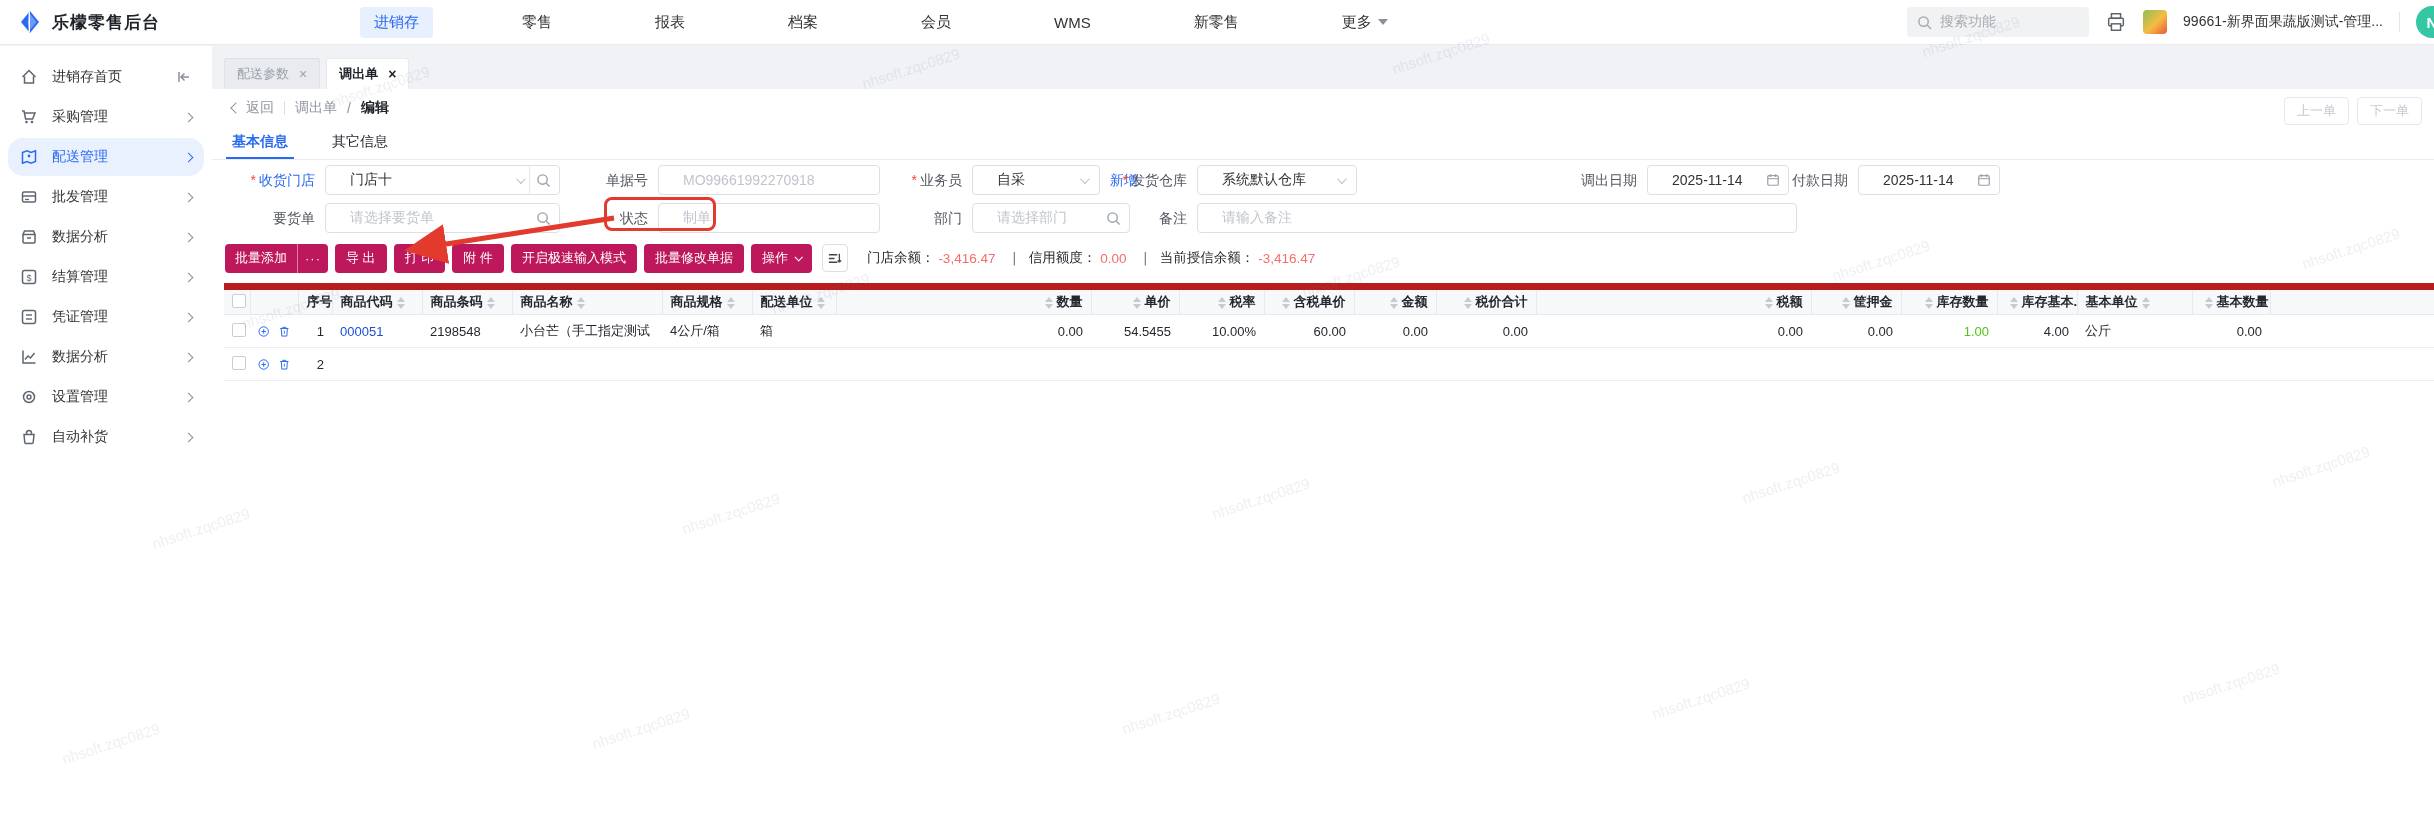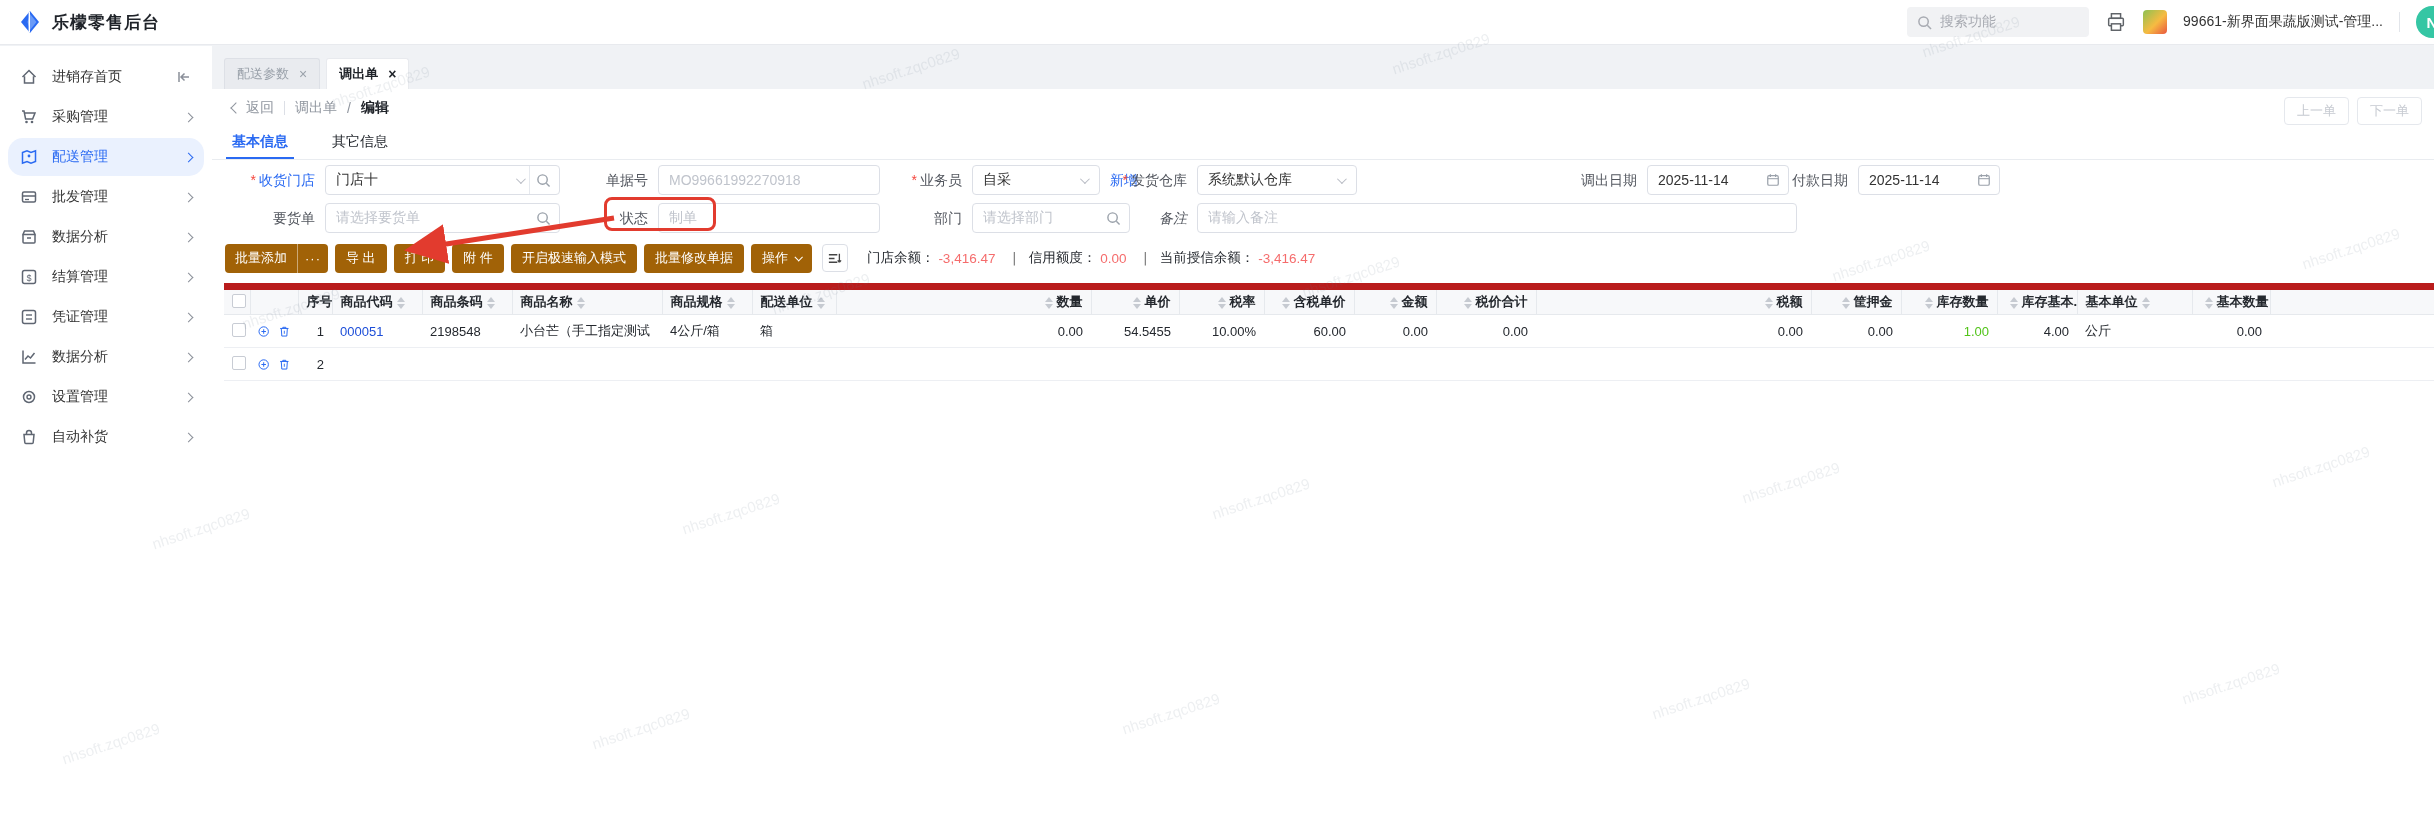--- a/index.html
+++ b/index.html
@@ -63,31 +63,31 @@
   .subtab.active { color:#2a6af2; font-weight:bold; }
   .subtab.active::after { content:""; position:absolute; left:-6px; right:-6px; bottom:0; height:2px; background:#2a6af2; }
   .subtab-line { position:absolute; top:70px; left:0; right:0; height:1px; background:#e9ecf0; }
 
   
   .form { position:absolute; top:76px; left:0; right:0; height:74px; }
   .flabel { position:absolute; height:30px; line-height:30px; font-size:14px; color:#52565e; text-align:right; white-space:nowrap; }
   .flabel.link { color:#2a6af2; cursor:pointer; }
   .req::before { content:"*"; color:#f5463d; margin-right:3px; }
   .finput { position:absolute; height:30px; border:1px solid #dcdfe6; border-radius:4px; background:#fff; display:flex; align-items:center;
-    padding:0 8px 0 10px; font-size:14px; color:#333; cursor:pointer; }
+    padding:0 8px 0 24px; font-size:14px; color:#333; cursor:pointer; }
   .finput .val { flex:1; white-space:nowrap; overflow:hidden; }
   .finput .val.dim, .finput .val.ph { color:#c0c4cc; }
   .chev-d { width:7px; height:7px; border-right:1.5px solid #b8bcc4; border-bottom:1.5px solid #b8bcc4; transform:rotate(45deg) translateY(-2px); display:inline-block; flex:none; margin:0 4px; }
   .in-div { width:1px; height:28px; background:#e6e9ee; margin:0 6px 0 2px; flex:none; }
   .row1 { top:0; } .row2 { top:38px; }
   .add-link { position:absolute; height:30px; line-height:30px; font-size:14px; color:#2a6af2; cursor:pointer; }
 
   
   .toolbar { position:absolute; top:154px; left:13px; display:flex; align-items:center; gap:7px; height:30px; }
-  .btn { height:29px; background:#a16207; color:#fff; font-size:13px; border-radius:4px; padding:0 11px; display:flex; align-items:center; cursor:pointer; white-space:nowrap; }
+  .btn { height:29px; background:#be185d; color:#fff; font-size:13px; border-radius:4px; padding:0 11px; display:flex; align-items:center; cursor:pointer; white-space:nowrap; }
   .btn-split { padding:0; }
   .btn-split .seg { padding:0 10px; height:100%; display:flex; align-items:center; }
   .btn-split .seg + .seg { border-left:1px solid rgba(255,255,255,.45); padding:0 7px; letter-spacing:1px; }
   .btn .bchev { width:6px; height:6px; border-right:1.5px solid #fff; border-bottom:1.5px solid #fff; transform:rotate(45deg) translateY(-1px); margin-left:7px; }
   .icon-btn { width:26px; height:28px; border:1px solid #dcdfe6; border-radius:4px; background:#fff; display:flex; align-items:center; justify-content:center; cursor:pointer; margin-left:3px; }
   .balance { display:flex; align-items:center; font-size:13.5px; color:#1f2329; margin-left:12px; white-space:nowrap; }
   .balance .neg { color:#f56c6c; margin:0 4px; }
   .balance .bsep { margin:0 8px; color:#444; }
 
   
@@ -131,20 +131,33 @@
 
 <nav class="navbar">
   <div class="brand">
     <svg width="24" height="24" viewBox="0 0 24 24">
       <polygon points="12,1 21,12 12,23 3,12" fill="#2a6af2"></polygon>
       <polygon points="12,4 18.5,12 12,20 9.5,12" fill="#6b9bf7"></polygon>
       <polygon points="12,1 12,23 10.6,21.3 10.6,2.7" fill="#ffffff"></polygon>
     </svg>
     <span class="brand-name">乐檬零售后台</span>
   </div>
+  <div class="nav-menu">
+    <div class="nav-item active">进销存</div>
+    <div class="nav-item">零售</div>
+    <div class="nav-item">报表</div>
+    <div class="nav-item">档案</div>
+    <div class="nav-item">会员</div>
+    <div class="nav-item">WMS</div>
+    <div class="nav-item">新零售</div>
+    <div class="nav-item">
+      <span>更多</span>
+      <span class="caret-down"></span>
+    </div>
+  </div>
   <div class="nav-right">
     <div class="searchbox">
       <svg width="15" height="15" viewBox="0 0 16 16">
         <circle cx="7" cy="7" r="5" fill="none" stroke="#a8abb2" stroke-width="1.6"></circle>
         <line x1="11" y1="11" x2="15" y2="15" stroke="#a8abb2" stroke-width="1.6"></line>
       </svg>
       <span class="ph">搜索功能</span>
     </div>
     <svg width="22" height="22" viewBox="0 0 24 24">
       <rect x="7" y="3" width="10" height="5" fill="none" stroke="#5f6368" stroke-width="1.6"></rect>
@@ -391,21 +404,21 @@
 
       <span class="flabel row2" style="left:660px;width:90px;">部门</span>
       <div class="finput row2" style="left:760px;width:158px;">
         <span class="val ph">请选择部门</span>
         <svg width="15" height="15" viewBox="0 0 16 16">
             <circle cx="7" cy="7" r="5" fill="none" stroke="#9aa1aa" stroke-width="1.5"></circle>
             <line x1="11" y1="11" x2="14.5" y2="14.5" stroke="#9aa1aa" stroke-width="1.5"></line>
           </svg>
       </div>
 
-      <span class="flabel row2" style="left:880px;width:95px;font-style:italic;">备注</span>
+      <span class="flabel row2" style="left:880px;width:95px;">备注</span>
       <div class="finput row2" style="left:985px;width:600px;">
         <span class="val ph">请输入备注</span>
       </div>
     </div>
 
     <div class="toolbar">
       <div class="btn btn-split">
         <span class="seg">批量添加</span>
         <span class="seg">···</span>
       </div>

